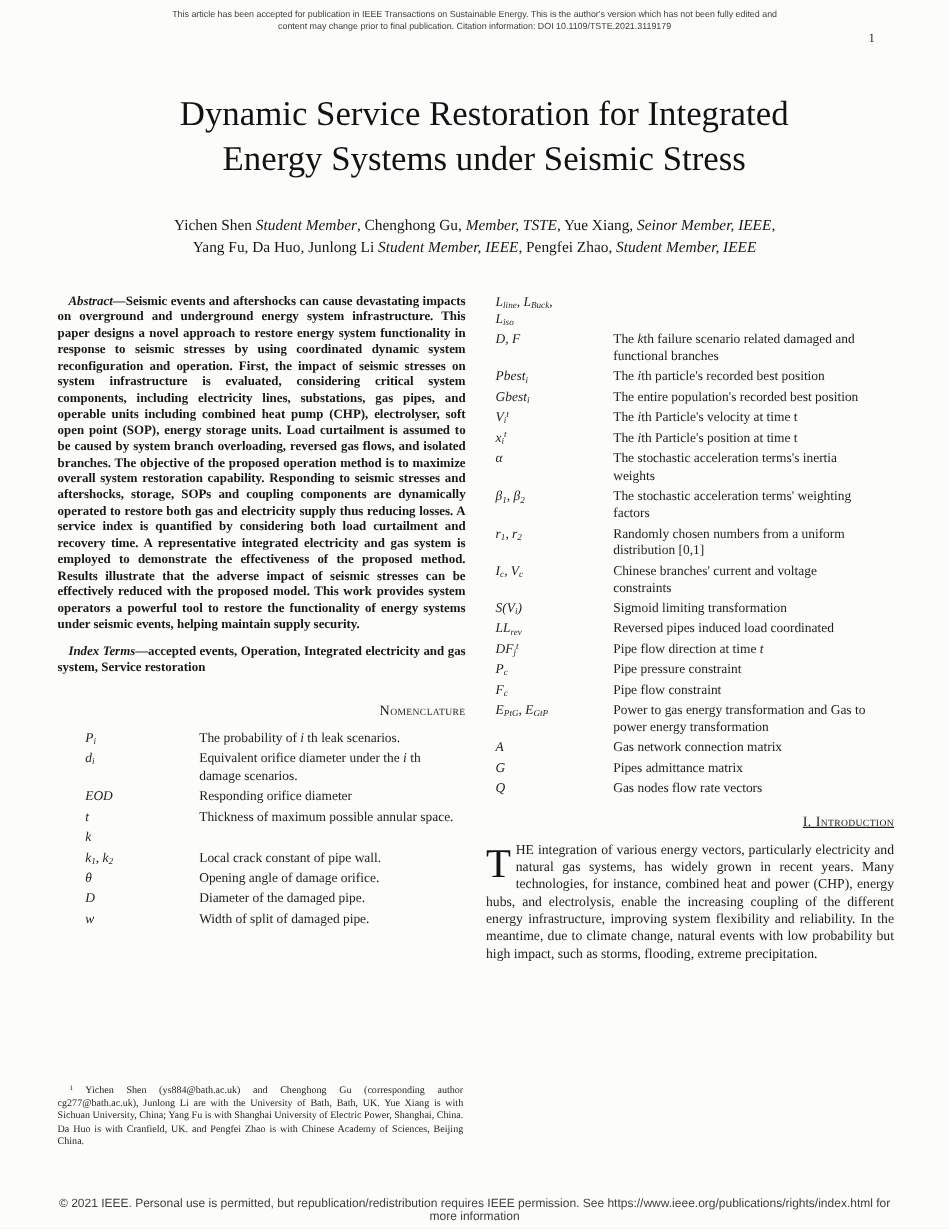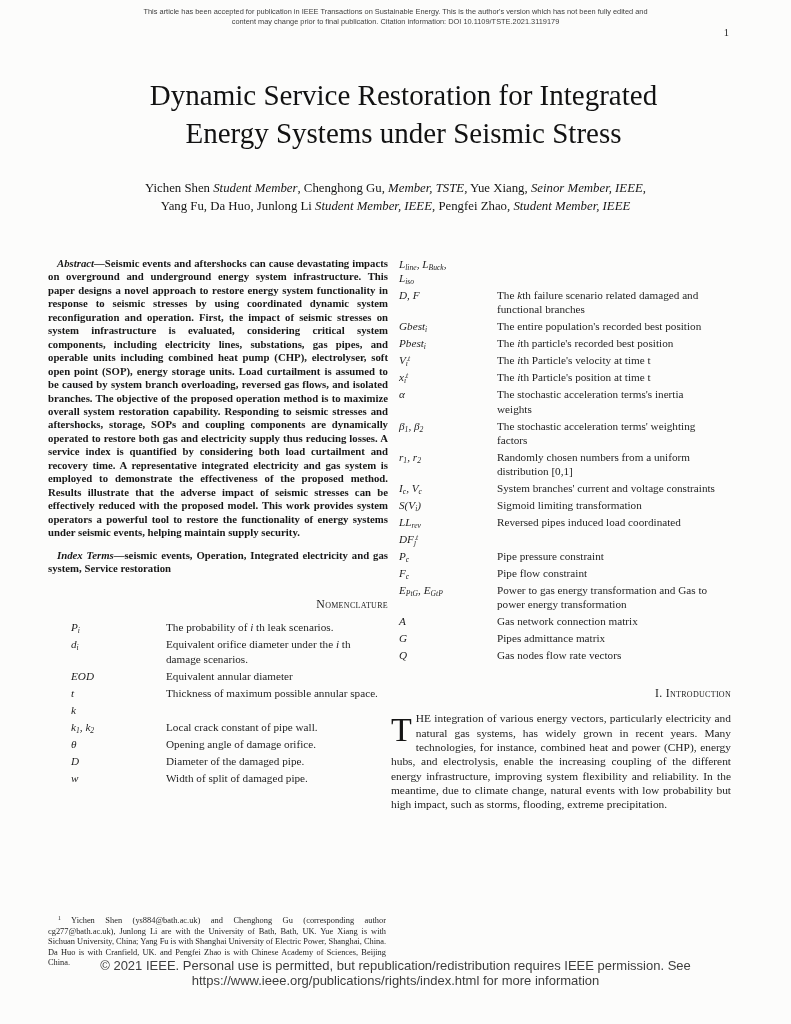--- a/index.html
+++ b/index.html
@@ -7,44 +7,44 @@
   .page {
     position:relative; width:791px; height:1024px; margin:0 auto;
     background:#fcfcfb; color:#1e1e1e; overflow:hidden;
     font-family:"Liberation Serif", serif;
   }
   .notice {
     position:absolute; left:40px; right:40px; text-align:center;
     font-family:"Liberation Sans", sans-serif; color:#3d3d3d;
   }
   .notice-top { top:7px; font-size:7.4px; line-height:9.6px; }
-  .notice-bottom { bottom:36px; font-size:13px; }
+  .notice-bottom { bottom:4px; font-size:10px; }
   .pagenum { position:absolute; top:27px; right:62px; font-size:10.5px; color:#2b2b2b; }
   .title {
     position:absolute; top:76px; left:0; right:0; text-align:center;
     font-size:29px; line-height:38px; font-weight:400; color:#121212;margin-left:16px;
   }
   .authors {
     position:absolute; top:180px; left:0; right:0; text-align:center;
     font-size:12.8px; line-height:17.5px; color:#161616;
   }
-  .cols { position:absolute; top:257px; left:48px; display:flex; gap:3px; }
+  .cols { position:absolute; top:245px; left:48px; display:flex; gap:17px; }
   .col { width:340px; position:relative; }
   .col-left { height:736px; }
   .abstract, .index-terms {
     font-size:10.75px; line-height:13.45px; font-weight:bold;
     text-align:justify; text-indent:9px; color:#181818;
   }
   .index-terms { margin-top:9px; }
   .sec-heading {
     text-align:right; font-size:11.8px; color:#1a1a1a;
     font-variant:small-caps; letter-spacing:0.3px; font-weight:400;
   }
   .nom-heading { margin-top:22px; margin-bottom:8px; }
-  .intro-heading { margin-top:24px; margin-bottom:10px; }
+  .intro-heading { margin-top:12px; margin-bottom:10px;text-decoration:underline; }
   .nom-row { display:flex; margin-bottom:2.8px; font-size:11.2px; line-height:14.2px; }
   .nom-sym { flex:0 0 auto; font-style:italic; white-space:pre-line; }
   .col-left .nom-sym { width:118px; padding-left:23px; }
   .col-right .nom-sym { width:106px; padding-left:8px; }
   .nom-def { flex:1; }
   .col-left .nom-def { padding-right:6px; }
   .col-right .nom-def { padding-right:16px; }
   sub, sup { font-size:68%; line-height:0; }
   sub { vertical-align:-0.25em;text-align:center; }
   sup { vertical-align:0.45em; }
@@ -79,36 +79,36 @@
   <div class="authors">
     <div><span>Yichen Shen </span><i>Student Member</i><span>, Chenghong Gu, </span><i>Member, TSTE</i><span>, Yue Xiang, </span><i>Seinor Member, IEEE</i><span>,</span></div>
     <div><span>Yang Fu, Da Huo, Junlong Li </span><i>Student Member, IEEE</i><span>, Pengfei Zhao, </span><i>Student Member, IEEE</i></div>
   </div>
 
   <div class="cols">
 
     <div class="col col-left">
       <p class="abstract"><i>Abstract—</i><span>Seismic events and aftershocks can cause devastating impacts on overground and underground energy system infrastructure. This paper designs a novel approach to restore energy system functionality in response to seismic stresses by using coordinated dynamic system reconfiguration and operation. First, the impact of seismic stresses on system infrastructure is evaluated, considering critical system components, including electricity lines, substations, gas pipes, and operable units including combined heat pump (CHP), electrolyser, soft open point (SOP), energy storage units. Load curtailment is assumed to be caused by system branch overloading, reversed gas flows, and isolated branches. The objective of the proposed operation method is to maximize overall system restoration capability. Responding to seismic stresses and aftershocks, storage, SOPs and coupling components are dynamically operated to restore both gas and electricity supply thus reducing losses. A service index is quantified by considering both load curtailment and recovery time. A representative integrated electricity and gas system is employed to demonstrate the effectiveness of the proposed method. Results illustrate that the adverse impact of seismic stresses can be effectively reduced with the proposed model. This work provides system operators a powerful tool to restore the functionality of energy systems under seismic events, helping maintain supply security.</span></p>
 
-      <p class="index-terms"><i>Index Terms</i><span>—seismic events, Operation, Integrated electricity and gas system, Service restoration</span></p>
+      <p class="index-terms"><i>Index Terms</i><span>—accepted events, Operation, Integrated electricity and gas system, Service restoration</span></p>
 
       <h2 class="sec-heading nom-heading">Nomenclature</h2>
 
       <div>
           <div class="nom-row">
             <div class="nom-sym">P<sub>i</sub></div>
             <div class="nom-def">The probability of <i>i</i> th leak scenarios.</div>
           </div>
           <div class="nom-row">
             <div class="nom-sym">d<sub>i</sub></div>
             <div class="nom-def">Equivalent orifice diameter under the <i>i</i> th damage scenarios.</div>
           </div>
           <div class="nom-row">
             <div class="nom-sym">EOD</div>
-            <div class="nom-def">Equivalent annular diameter</div>
+            <div class="nom-def">Responding orifice diameter</div>
           </div>
           <div class="nom-row">
             <div class="nom-sym">t</div>
             <div class="nom-def">Thickness of maximum possible annular space.</div>
           </div>
           <div class="nom-row">
             <div class="nom-sym">k</div>
           </div>
           <div class="nom-row">
             <div class="nom-sym">k<sub>1</sub>, k<sub>2</sub></div>
@@ -135,28 +135,28 @@
       <div>
           <div class="nom-row">
             <div class="nom-sym">L<sub>line</sub>, L<sub>Buck</sub>,
 L<sub>iso</sub></div>
           </div>
           <div class="nom-row">
             <div class="nom-sym">D, F</div>
             <div class="nom-def">The <i>k</i>th failure scenario related damaged and functional branches</div>
           </div>
           <div class="nom-row">
+            <div class="nom-sym">Pbest<sub>i</sub></div>
+            <div class="nom-def">The <i>i</i>th particle's recorded best position</div>
+          </div>
+          <div class="nom-row">
             <div class="nom-sym">Gbest<sub>i</sub></div>
             <div class="nom-def">The entire population's recorded best position</div>
           </div>
           <div class="nom-row">
-            <div class="nom-sym">Pbest<sub>i</sub></div>
-            <div class="nom-def">The <i>i</i>th particle's recorded best position</div>
-          </div>
-          <div class="nom-row">
             <div class="nom-sym">V<sub>i</sub><sup>t</sup></div>
             <div class="nom-def">The <i>i</i>th Particle's velocity at time t</div>
           </div>
           <div class="nom-row">
             <div class="nom-sym">x<sub>i</sub><sup>t</sup></div>
             <div class="nom-def">The <i>i</i>th Particle's position at time t</div>
           </div>
           <div class="nom-row">
             <div class="nom-sym">α</div>
             <div class="nom-def">The stochastic acceleration terms's inertia weights</div>
@@ -164,32 +164,33 @@
           <div class="nom-row">
             <div class="nom-sym">β<sub>1</sub>, β<sub>2</sub></div>
             <div class="nom-def">The stochastic acceleration terms' weighting factors</div>
           </div>
           <div class="nom-row">
             <div class="nom-sym">r<sub>1</sub>, r<sub>2</sub></div>
             <div class="nom-def">Randomly chosen numbers from a uniform distribution [0,1]</div>
           </div>
           <div class="nom-row">
             <div class="nom-sym">I<sub>c</sub>, V<sub>c</sub></div>
-            <div class="nom-def">System branches' current and voltage constraints</div>
+            <div class="nom-def">Chinese branches' current and voltage constraints</div>
           </div>
           <div class="nom-row">
             <div class="nom-sym">S(V<sub>i</sub>)</div>
             <div class="nom-def">Sigmoid limiting transformation</div>
           </div>
           <div class="nom-row">
             <div class="nom-sym">LL<sub>rev</sub></div>
             <div class="nom-def">Reversed pipes induced load coordinated</div>
           </div>
           <div class="nom-row">
             <div class="nom-sym">DF<sub>j</sub><sup>t</sup></div>
+            <div class="nom-def">Pipe flow direction at time <i>t</i></div>
           </div>
           <div class="nom-row">
             <div class="nom-sym">P<sub>c</sub></div>
             <div class="nom-def">Pipe pressure constraint</div>
           </div>
           <div class="nom-row">
             <div class="nom-sym">F<sub>c</sub></div>
             <div class="nom-def">Pipe flow constraint</div>
           </div>
           <div class="nom-row">

